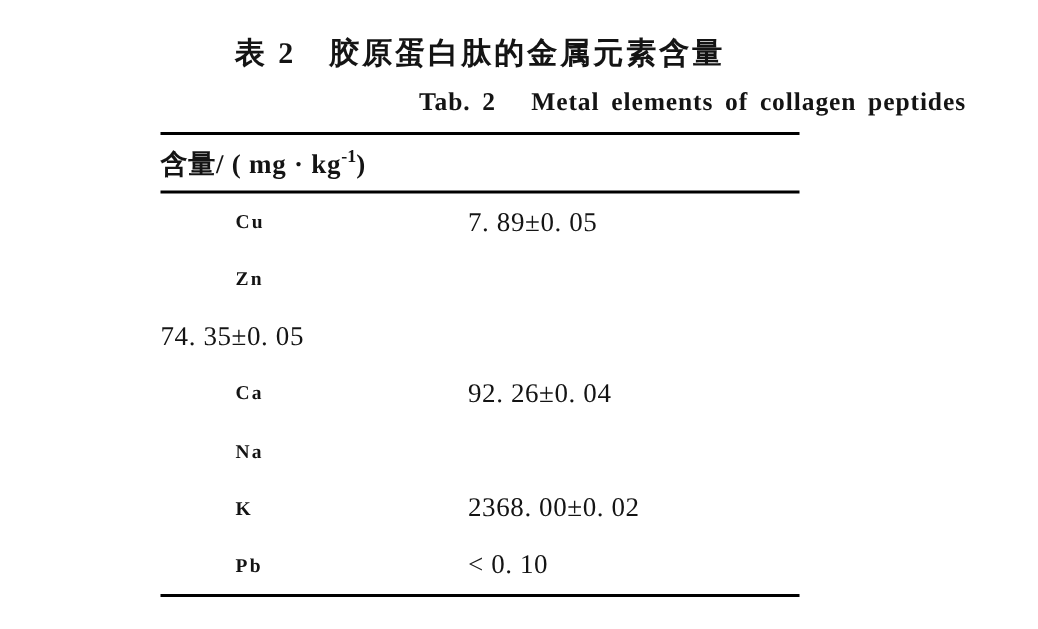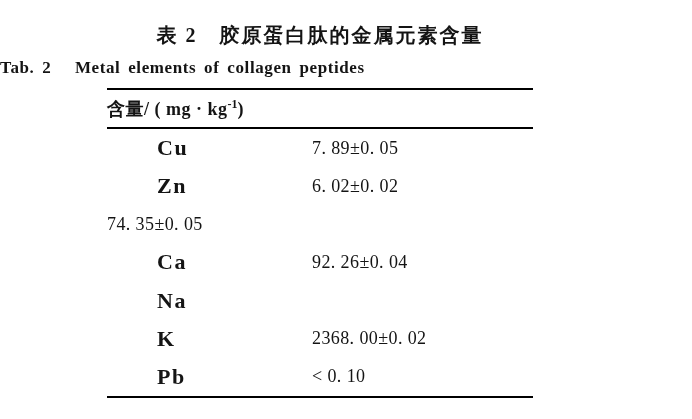--- a/index.html
+++ b/index.html
@@ -27,21 +27,21 @@
     font-size:20px;
     font-weight:700;
     letter-spacing:2px;
     white-space:pre;
   }
   .title-en{
     position:absolute;
     top:58px;
     left:0;
     width:644px;
-    text-align:left;
+    text-align:right;
     font-size:17px;
     font-weight:700;
     letter-spacing:0.6px;
     word-spacing:3px;
     white-space:pre;
   }
   .tbl{
     position:absolute;
     left:107px;
     top:88px;
@@ -80,21 +80,21 @@
   }
   .row{
     flex:1;
     display:flex;
     align-items:center;
   }
   .row .c1{
     width:205px;
     box-sizing:border-box;
     padding-left:50px;
-    font-size:22px;
+    font-size:13px;
     font-weight:700;
     letter-spacing:1.5px;
   }
   .row .c2{
     flex:1;
     font-size:18px;
     font-weight:400;
     letter-spacing:0.4px;
     white-space:pre;
   }
@@ -120,21 +120,20 @@
 
     <div class="tbody">
 
       <div class="row">
         <div class="c1">Cu</div>
         <div class="c2">7. 89±0. 05</div>
       </div>
 
       <div class="row">
         <div class="c1">Zn</div>
-        <div class="c2">6. 02±0. 02</div>
       </div>
 
       <div class="row">
         <div class="c2">74. 35±0. 05</div>
       </div>
 
       <div class="row">
         <div class="c1">Ca</div>
         <div class="c2">92. 26±0. 04</div>
       </div>

